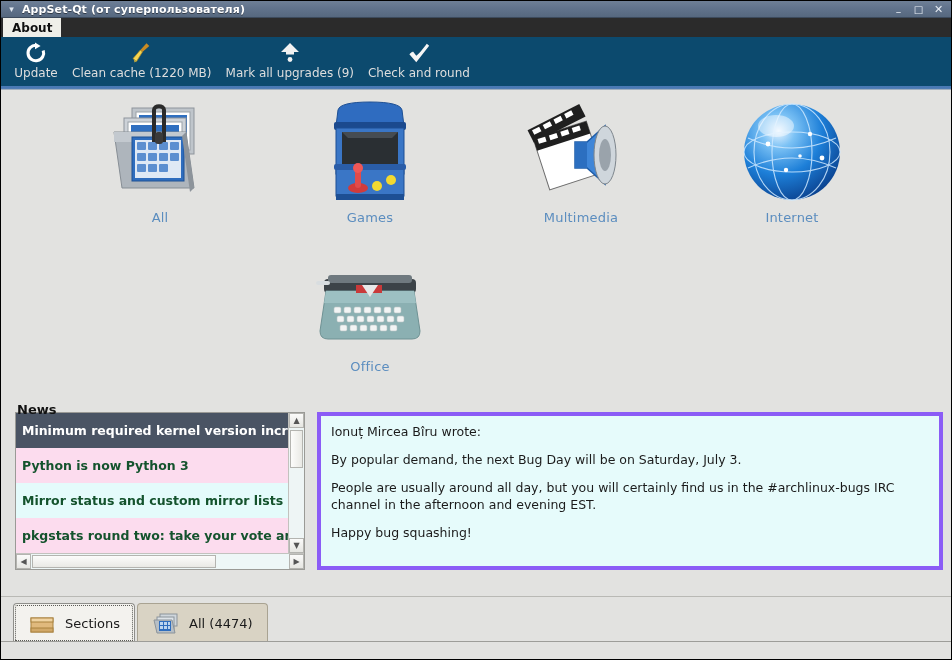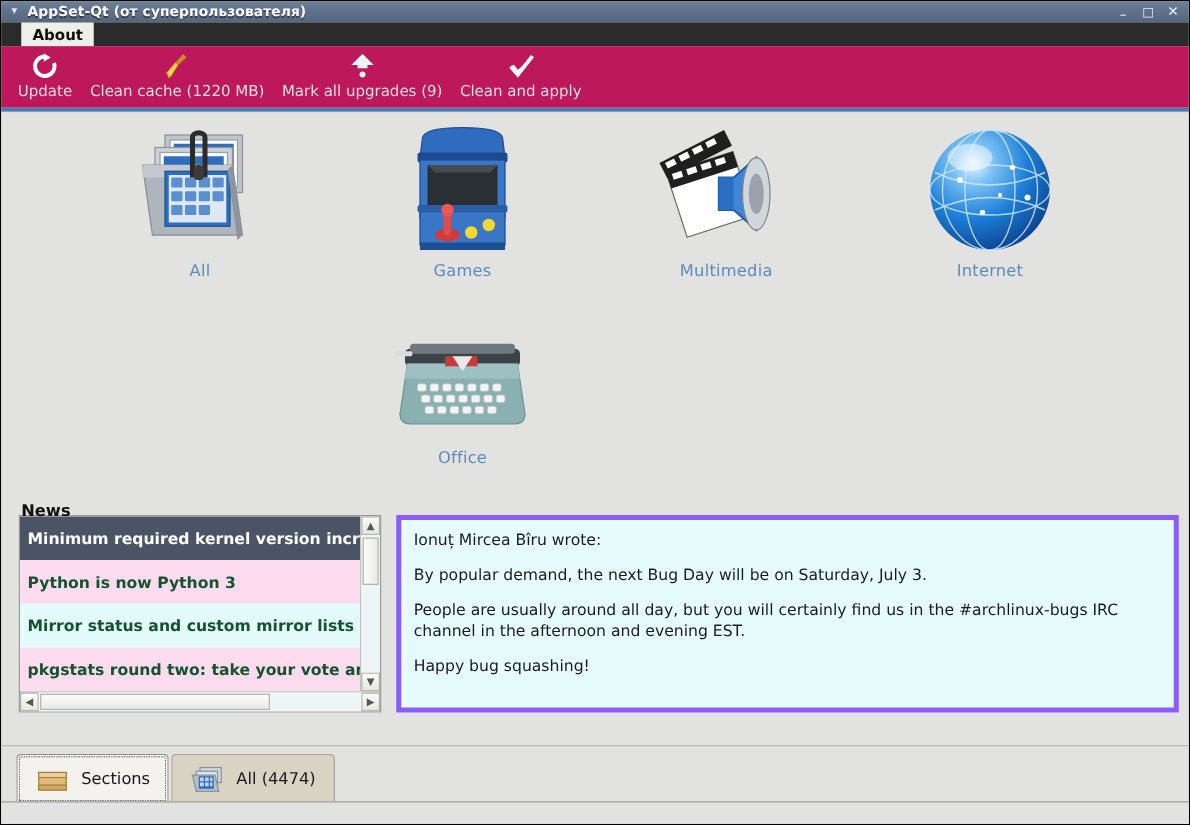--- a/index.html
+++ b/index.html
@@ -58,37 +58,37 @@
   }
   .tb-min span.glyph::before { content: "\2013"; position: relative; top: 2px; }
   .tb-max span.glyph::before { content: "\25A1"; font-size: 10px; }
   .tb-close span.glyph::before { content: "\2715"; font-size: 11px; font-weight: bold; }
 
   
   .menubar {
     flex: 0 0 19px;
     background: #2b2b2b;
     display: flex; align-items: stretch;
-    padding-left: 16px;
+    padding-left: 2px;
   }
   .menu-item {
     display: flex; align-items: center;
     padding: 0 9px;
     font-size: 12px; font-weight: bold;
     color: #f2f2f2;
   }
   .menu-item.active {
     background: #efefe9;
     color: #101010;
   }
 
   
   .toolbar {
     flex: 0 0 49px;
-    background: #be185d;
+    background: #0c4a6e;
     display: flex; align-items: flex-start;
     padding-left: 6px;
     position: relative;
   }
   .tool-btn {
     display: flex; flex-direction: column; align-items: center;
     padding: 3px 7px 0 7px;
     color: #d8d8d8;
     min-width: 44px;
   }
@@ -339,21 +339,21 @@
       <div class="tool-label">Mark all upgrades (9)</div>
     </div>
 
     <div class="tool-btn">
       <div class="tool-icon">
         <svg width="24" height="24" viewBox="0 0 24 24">
           <path d="M3.5 12.5 L9 18.5 L20.5 3.5 L17.5 7.5 L9.3 14.8 L6 10.6 Z" fill="#f5f5f5"></path>
           <path d="M3.5 12.2 L9.2 18.8 L21 3.8" fill="none" stroke="#f5f5f5" stroke-width="3" stroke-linejoin="miter" stroke-linecap="butt"></path>
         </svg>
       </div>
-      <div class="tool-label">Clean and apply</div>
+      <div class="tool-label">Check and round</div>
     </div>
 
   </div>
   <div class="toolbar-underline"></div>
 
   <div class="main">
 
     <div class="sections-area">
 
       <div class="cat" style="left:294px; top:6px;">

